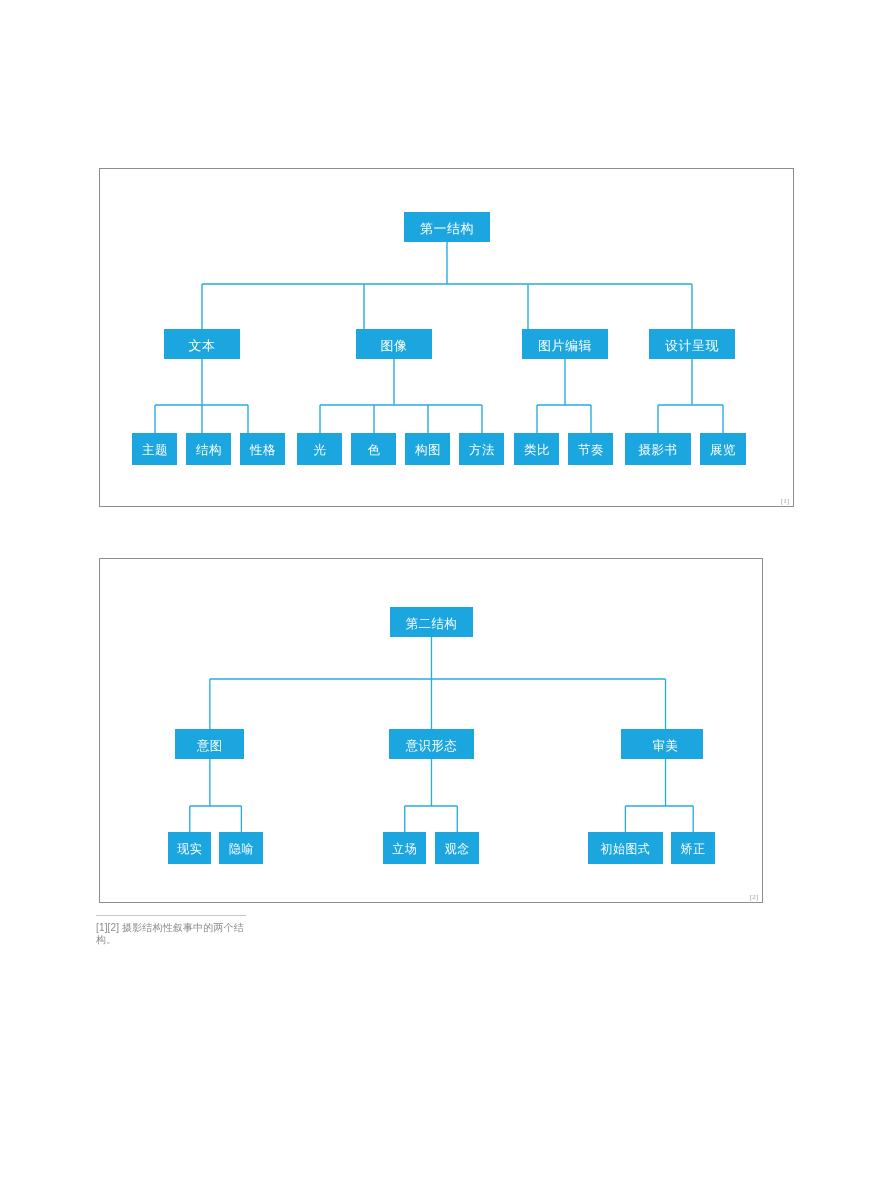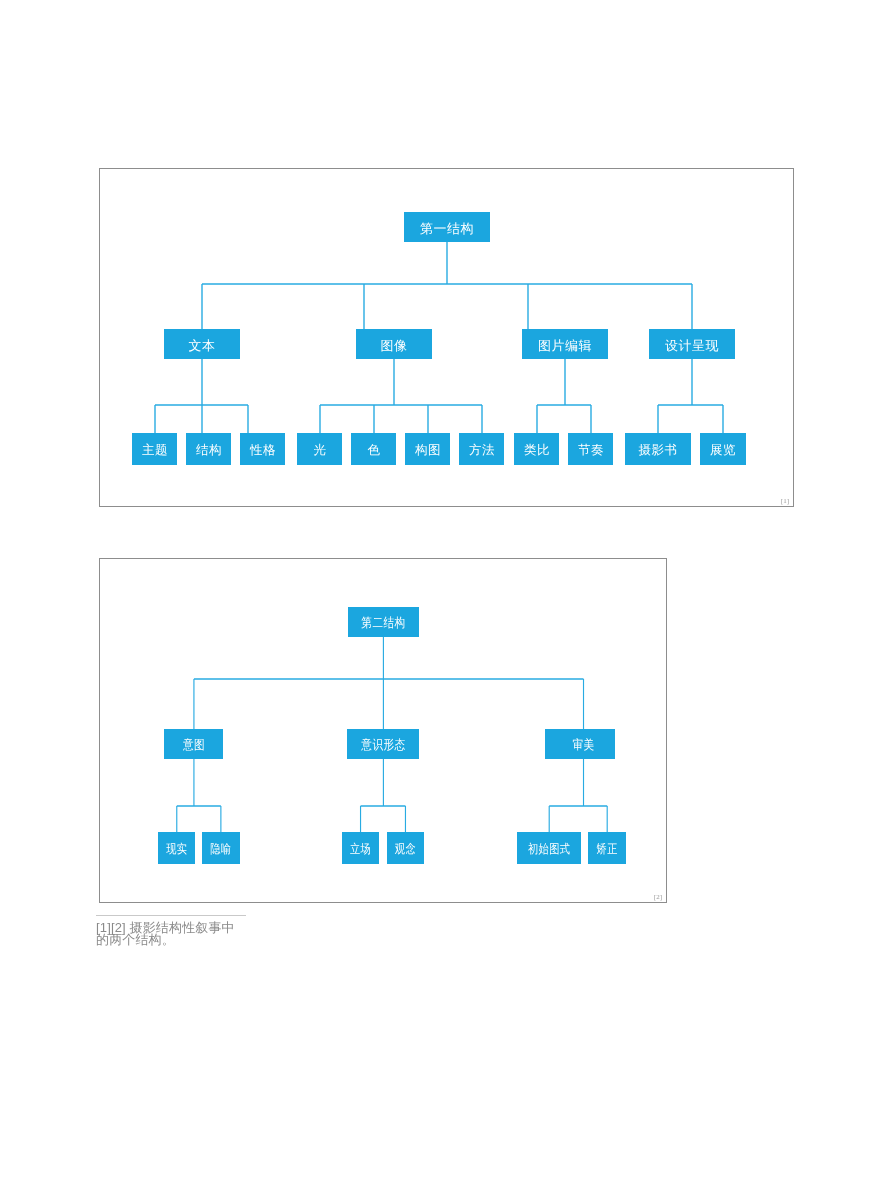--- a/index.html
+++ b/index.html
@@ -27,21 +27,21 @@
   }
   #figure-1 {
     left: 99px;
     top: 168px;
     width: 695px;
     height: 339px;
   }
   #figure-2 {
     left: 99px;
     top: 558px;
-    width: 568px;
+    width: 664px;
     height: 345px;
   }
   .figure-frame svg {
     display: block;
     width: 100%;
     height: 100%;
   }
   .node-rect {
     shape-rendering: crispEdges;
   }
@@ -74,21 +74,21 @@
     position: absolute;
     left: 96px;
     top: 915px;
     width: 150px;
     border-top: 1px solid #c9c9c9;
     padding-top: 6px;
   }
   .caption-text,
   .body-text {
     font-family: "Liberation Sans", "DejaVu Sans", sans-serif;
-    font-size: 13px;
+    font-size: 10px;
     line-height: 12.2px;
     color: #8a8a8a;
     margin: 0;
     letter-spacing: 0.15px;
   }
   .body-text {
     margin-top: 11px;
   }
 </style>
 </head>

